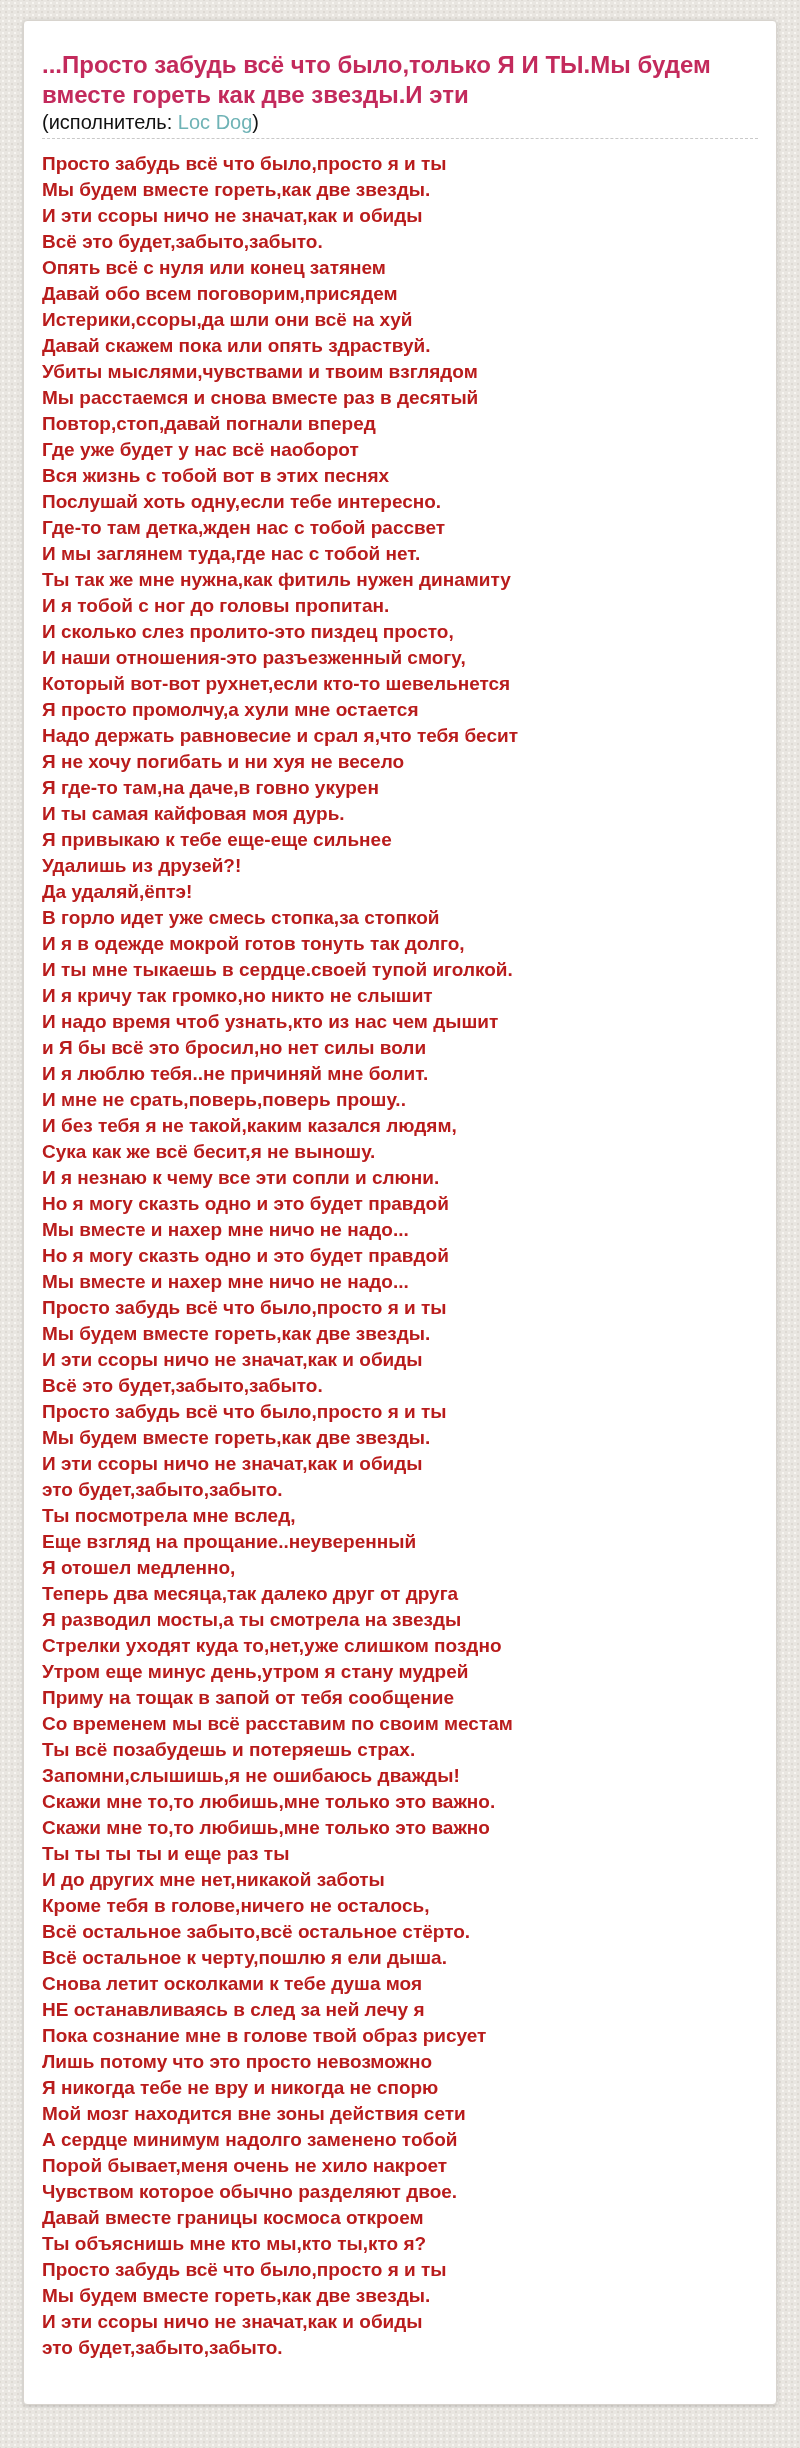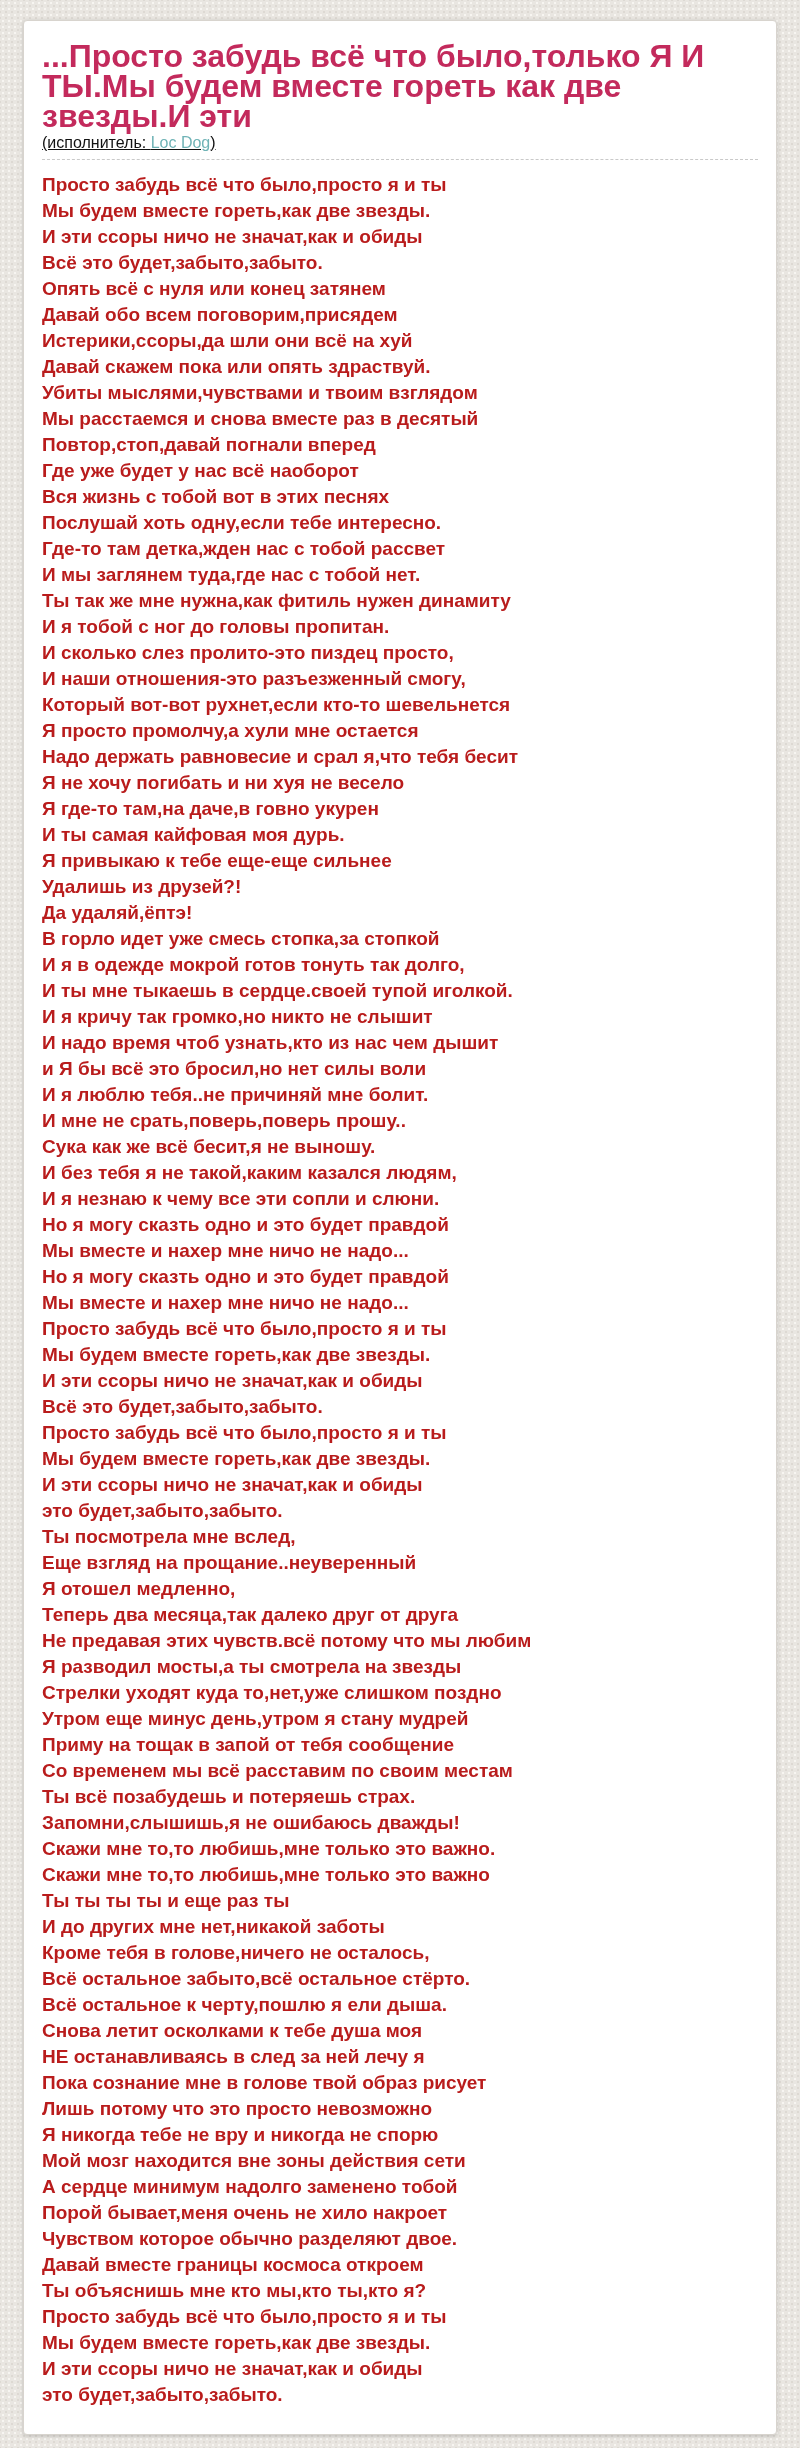--- a/index.html
+++ b/index.html
@@ -22,31 +22,30 @@
     width: 754px;
     margin: 20px auto 0 auto;
     background: #ffffff;
     border: 1px solid #d8d4ce;
     border-radius: 4px;
     box-shadow: 0 1px 4px rgba(0,0,0,0.18);
     padding: 12px 18px 26px 18px;
     min-height: 2385px;
   }
   .title {
-    margin: 8px 0 2px 0;
-    font-size: 32px;
+    margin: 17px 0 2px 0;
+    font-size: 24px;
     line-height: 30px;
     font-weight: bold;
     color: var(--accent, #c32a5c);
   }
   .artist-line {
-    font-size: 16px;
+    font-size: 20px;
     line-height: 20px;
     color: #111111;
-    text-decoration: underline;
   }
   .artist-link {
     color: var(--link, #6fb3b6);
     text-decoration: none;
     cursor: pointer;
   }
   .separator {
     border-bottom: 1px dashed #c9c9c9;
     margin: 6px 0 12px 0;
   }
@@ -101,40 +100,39 @@
       <div class="lyric-line">Удалишь из друзей?!</div>
       <div class="lyric-line">Да удаляй,ёптэ!</div>
       <div class="lyric-line">В горло идет уже смесь стопка,за стопкой</div>
       <div class="lyric-line">И я в одежде мокрой готов тонуть так долго,</div>
       <div class="lyric-line">И ты мне тыкаешь в сердце.своей тупой иголкой.</div>
       <div class="lyric-line">И я кричу так громко,но никто не слышит</div>
       <div class="lyric-line">И надо время чтоб узнать,кто из нас чем дышит</div>
       <div class="lyric-line">и Я бы всё это бросил,но нет силы воли</div>
       <div class="lyric-line">И я люблю тебя..не причиняй мне болит.</div>
       <div class="lyric-line">И мне не срать,поверь,поверь прошу..</div>
+      <div class="lyric-line">И без тебя я не такой,каким казался людям,</div>
       <div class="lyric-line">Сука как же всё бесит,я не выношу.</div>
-      <div class="lyric-line">И без тебя я не такой,каким казался людям,</div>
       <div class="lyric-line">И я незнаю к чему все эти сопли и слюни.</div>
       <div class="lyric-line">Но я могу сказть одно и это будет правдой</div>
       <div class="lyric-line">Мы вместе и нахер мне ничо не надо...</div>
       <div class="lyric-line">Но я могу сказть одно и это будет правдой</div>
       <div class="lyric-line">Мы вместе и нахер мне ничо не надо...</div>
       <div class="lyric-line">Просто забудь всё что было,просто я и ты</div>
       <div class="lyric-line">Мы будем вместе гореть,как две звезды.</div>
       <div class="lyric-line">И эти ссоры ничо не значат,как и обиды</div>
       <div class="lyric-line">Всё это будет,забыто,забыто.</div>
       <div class="lyric-line">Просто забудь всё что было,просто я и ты</div>
       <div class="lyric-line">Мы будем вместе гореть,как две звезды.</div>
       <div class="lyric-line">И эти ссоры ничо не значат,как и обиды</div>
       <div class="lyric-line">это будет,забыто,забыто.</div>
       <div class="lyric-line">Ты посмотрела мне вслед,</div>
       <div class="lyric-line">Еще взгляд на прощание..неуверенный</div>
       <div class="lyric-line">Я отошел медленно,</div>
       <div class="lyric-line">Теперь два месяца,так далеко друг от друга</div>
-      <div class="lyric-line">Не предавая этих чувств.всё потому что мы любим</div>
       <div class="lyric-line">Я разводил мосты,а ты смотрела на звезды</div>
       <div class="lyric-line">Стрелки уходят куда то,нет,уже слишком поздно</div>
       <div class="lyric-line">Утром еще минус день,утром я стану мудрей</div>
       <div class="lyric-line">Приму на тощак в запой от тебя сообщение</div>
       <div class="lyric-line">Со временем мы всё расставим по своим местам</div>
       <div class="lyric-line">Ты всё позабудешь и потеряешь страх.</div>
       <div class="lyric-line">Запомни,слышишь,я не ошибаюсь дважды!</div>
       <div class="lyric-line">Скажи мне то,то любишь,мне только это важно.</div>
       <div class="lyric-line">Скажи мне то,то любишь,мне только это важно</div>
       <div class="lyric-line">Ты ты ты ты и еще раз ты</div>

